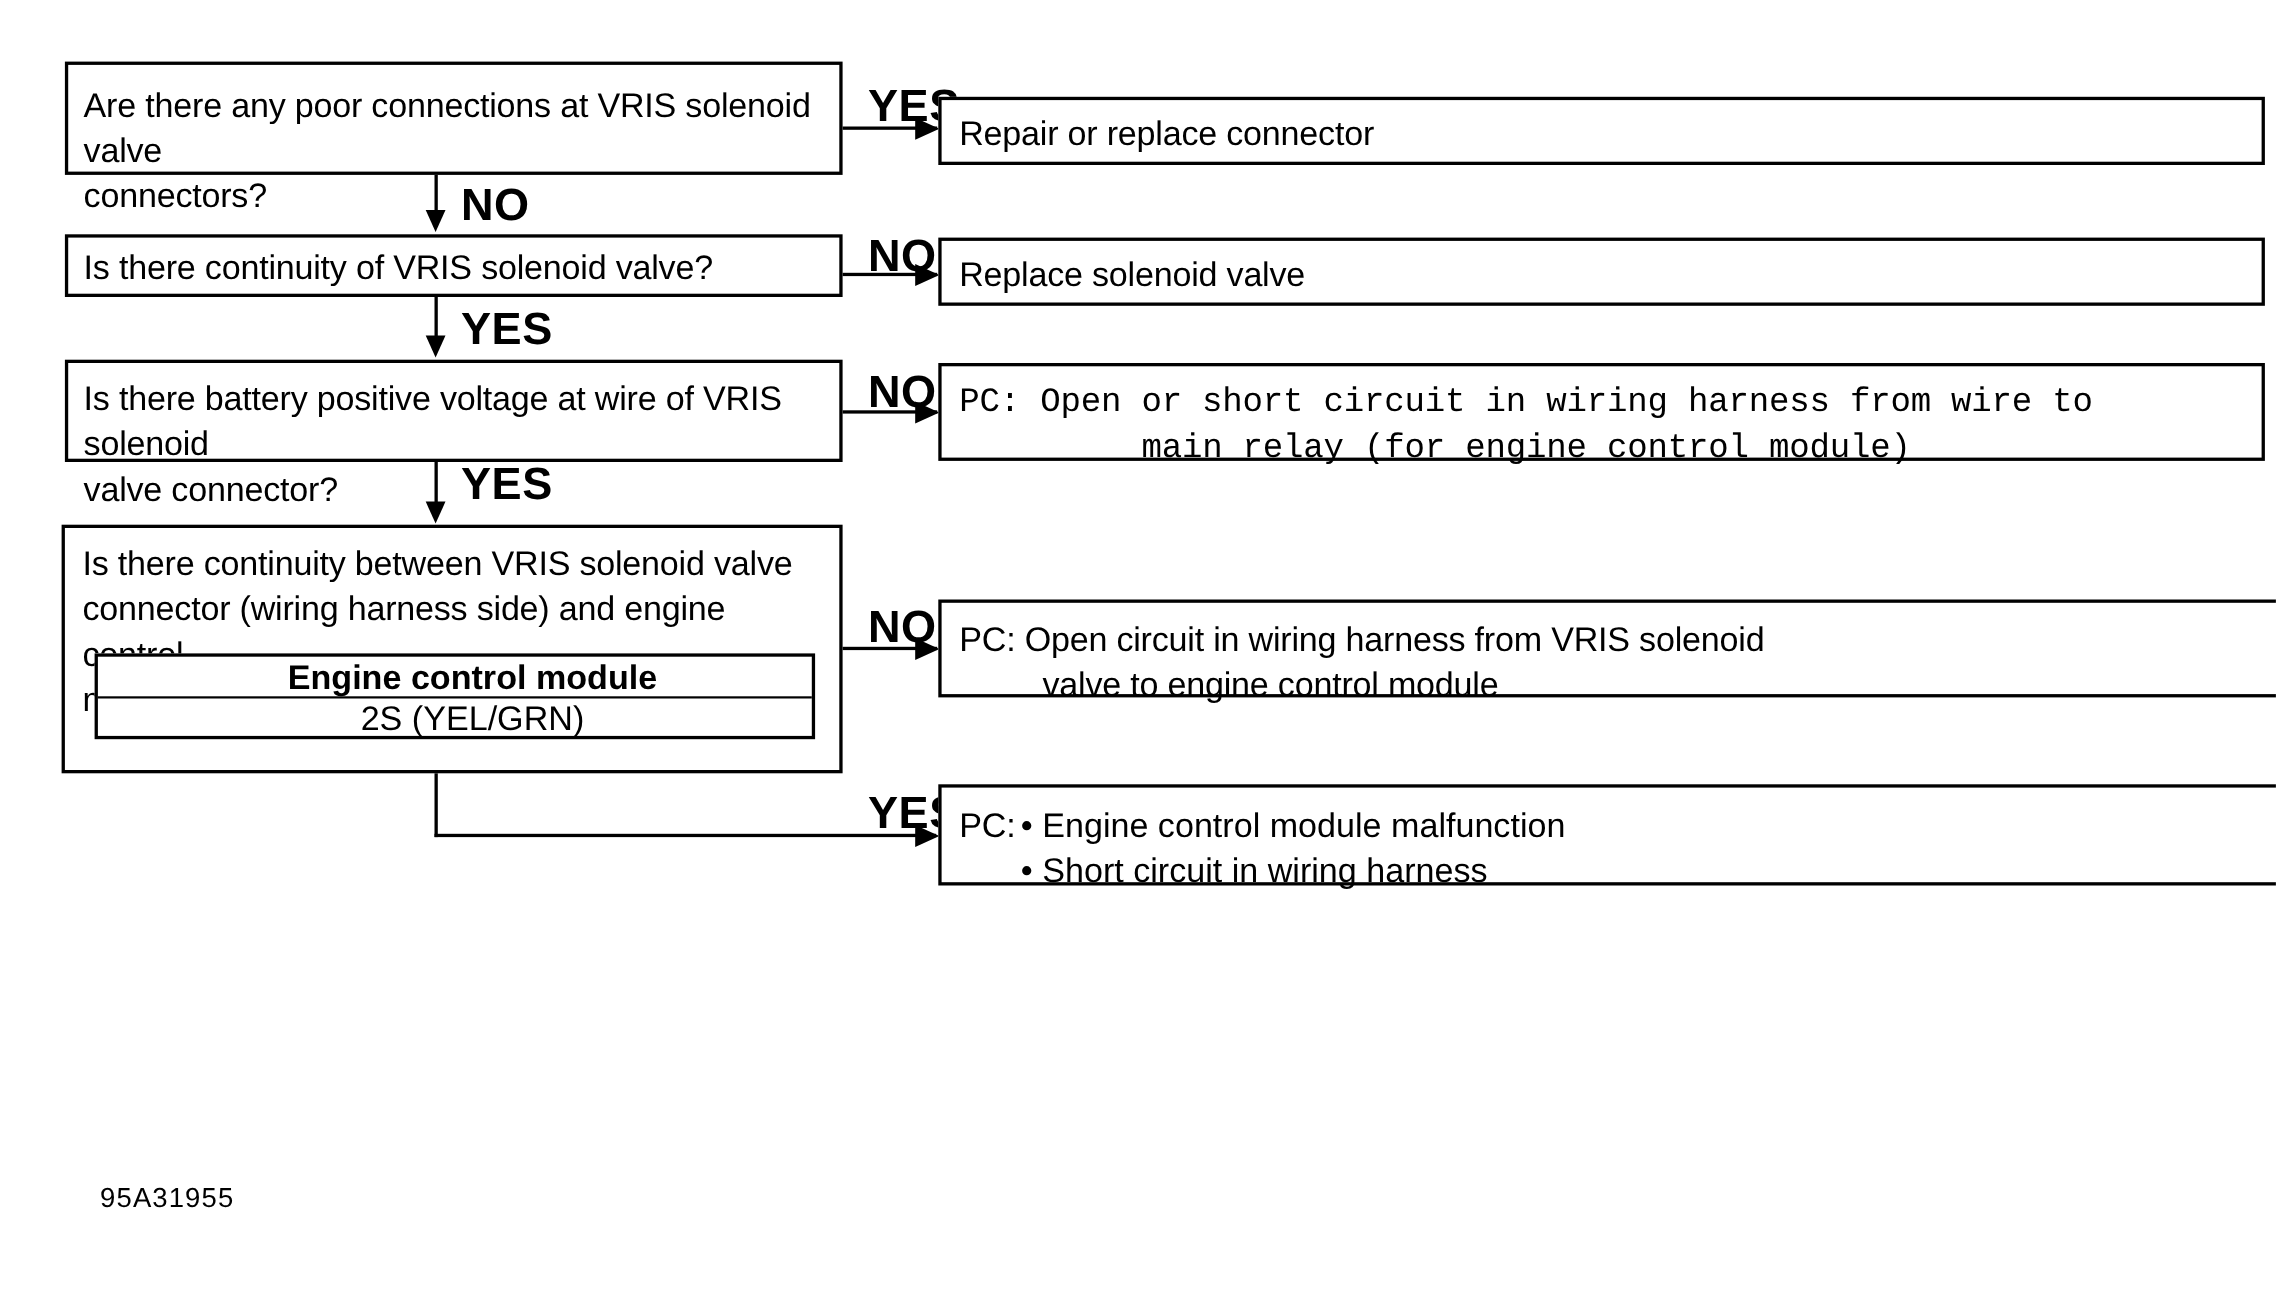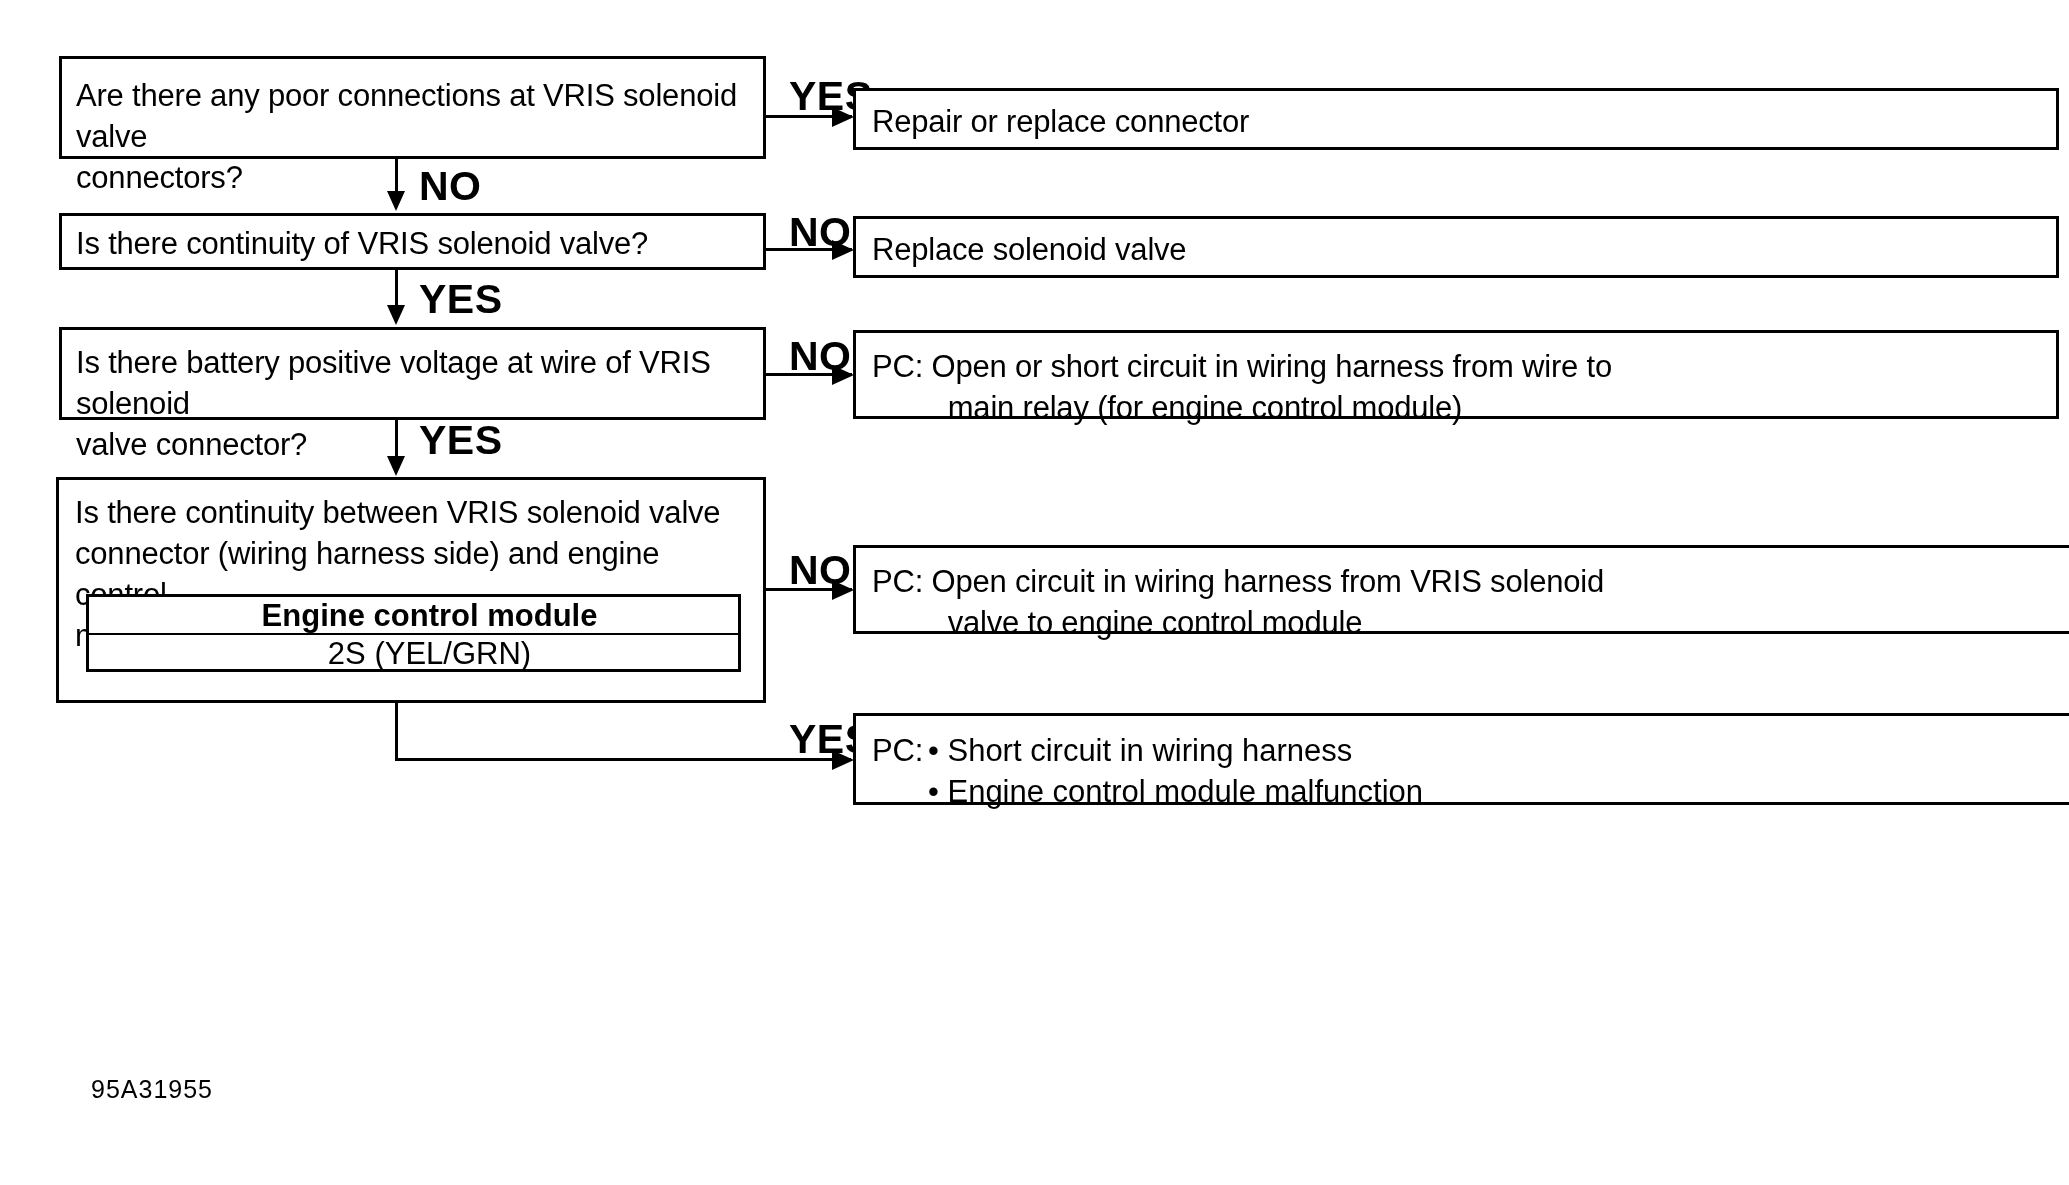--- a/index.html
+++ b/index.html
@@ -142,21 +142,21 @@
   <div class="box" style="left:33px; top:327px; width:707px; height:93px;">
     <div class="box-text" style="left:14px; top:12px; width:680px;">Is there battery positive voltage at wire of VRIS solenoid
 valve connector?</div>
   </div>
 
   <div class="hline" style="left:740px; top:373px; width:86px;"></div>
   <div class="arrow-right" style="left:806px; top:365px;"></div>
   <div class="branch-label" style="left:763px; top:333px;">NO</div>
 
   <div class="box" style="left:827px; top:330px; width:1206px; height:89px;">
-    <div class="box-text" style="left:16px; top:13px; width:1170px;">PC: Open or short circuit in wiring harness from wire to
+    <div class="box-text" style="left:16px; top:13px; width:1170px;font-family:Liberation Mono, monospace;">PC: Open or short circuit in wiring harness from wire to
          main relay (for engine control module)</div>
   </div>
 
   <div class="vline" style="left:369px; top:420px; height:40px;"></div>
   <div class="arrow-down" style="left:361px; top:456px;"></div>
   <div class="branch-label" style="left:393px; top:417px;">YES</div>
 
   <div class="box" style="left:30px; top:477px; width:710px; height:226px;">
     <div class="box-text" style="left:16px; top:12px; width:680px;">Is there continuity between VRIS solenoid valve
 connector (wiring harness side) and engine control
@@ -178,20 +178,20 @@
   </div>
 
   <div class="vline" style="left:369px; top:703px; height:58px;"></div>
   <div class="hline" style="left:369px; top:758px; width:456px;"></div>
   <div class="arrow-right" style="left:806px; top:750px;"></div>
   <div class="branch-label" style="left:763px; top:716px;">YES</div>
 
   <div class="box" style="left:827px; top:713px; width:1340px; height:92px;">
     <div class="box-text pc-prefix" style="left:16px; top:14px;">PC:</div>
     <div class="bullet-list" style="left:72px; top:14px; width:1100px;">
+      <span class="bullet-row">• Engine control module malfunction</span>
       <span class="bullet-row">• Short circuit in wiring harness</span>
-      <span class="bullet-row">• Engine control module malfunction</span>
     </div>
   </div>
 
   <div class="caption" style="left:65px; top:1075px;">95A31955</div>
 
 </div>
 
 </body></html>

